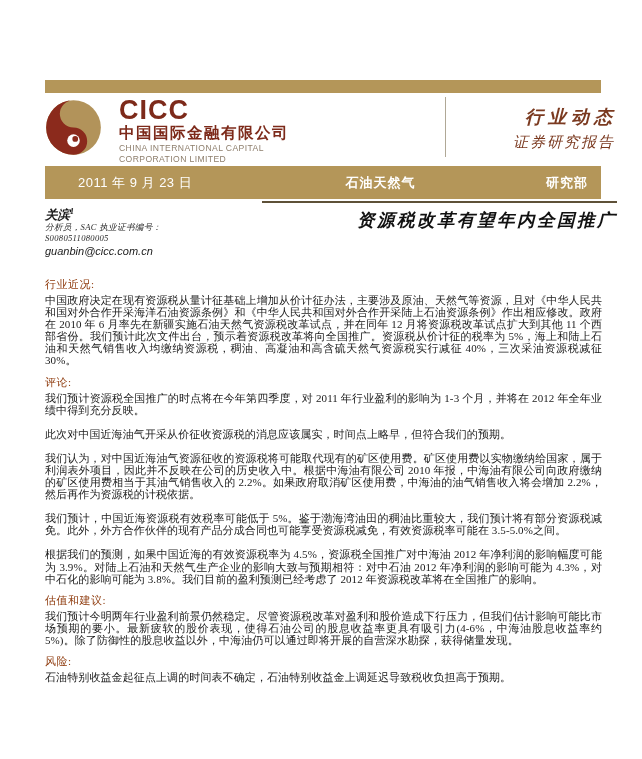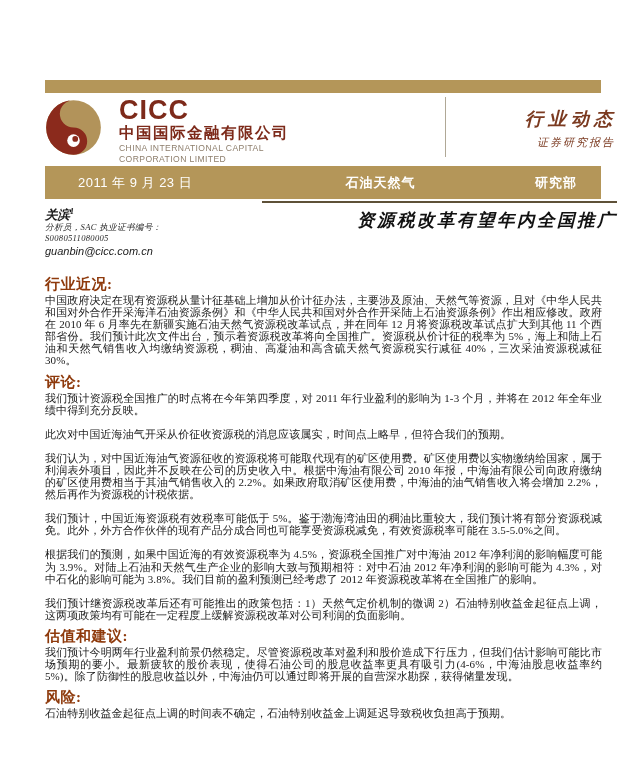--- a/index.html
+++ b/index.html
@@ -31,51 +31,51 @@
   .header-right {
     margin-left: auto; height: 60px; padding-left: 16px;
     border-left: 1px solid #b0a896;
     display: flex; flex-direction: column; align-items: flex-end; justify-content: center;
     min-width: 172px;
   }
   .report-type {
     font-style: italic; font-weight: bold;
     font-size: 18px; letter-spacing: 5px; color: #7b3a20; line-height: 28px;
   }
-  .report-subtype { font-style: italic; font-size: 11px; color: #7b3a20; letter-spacing: 2px; margin-top: 2px; margin-right: 2px; }
+  .report-subtype { font-style: italic; font-size: 15px; color: #7b3a20; letter-spacing: 2px; margin-top: 2px; margin-right: 2px; }
 
   
   .info-bar {
     position: absolute; left: 45px; top: 166px; width: 556px; height: 33px;
     background: #b49659; color: #ffffff;
     display: flex; align-items: center;
     font-size: 13px;
   }
   .info-date { font-family: "Liberation Sans", sans-serif; padding-left: 13px; width: 215px; letter-spacing: 0.5px; margin-left: 20px; }
   .info-sector { flex: 1; text-align: center; font-weight: bold; letter-spacing: 1px; }
-  .info-dept { width: 120px; text-align: right; padding-right: 24px; font-weight: bold; letter-spacing: 1px; }
+  .info-dept { width: 120px; text-align: right; padding-right: 13px; font-weight: bold; letter-spacing: 1px; }
 
   
   .analyst { position: absolute; left: 45px; top: 205px; width: 230px; font-style: italic; }
   .analyst-name { font-size: 12.5px; font-weight: bold; line-height: 14px; }
   .analyst-name sup { font-size: 8px; }
   .analyst-role, .analyst-license { font-size: 8.6px; color: #2a2a2a; line-height: 10.5px; letter-spacing: 0.3px; }
   .analyst-email { font-family: "Liberation Sans", sans-serif; font-size: 11px; color: #1a1a1a; line-height: 14px; margin-top: 1px; text-decoration: none; }
 
   .title-block { position: absolute; left: 262px; top: 201px; width: 355px; text-align: right; }
   .title-rule { height: 2px; background: #5e5138; width: 100%; margin-bottom: 4px; }
   .report-title {
     font-style: italic; font-weight: bold;
     font-size: 17.5px; letter-spacing: 2.5px; color: #111111; line-height: 26px;
   }
 
   
   .body-text { position: absolute; left: 45px; top: 278px; width: 557px; }
   .section-heading {
-    color: #8e3a0c; font-weight: bold; font-size: 15px; line-height: 13px;
+    color: #8e3a0c; font-weight: normal; font-size: 11px; line-height: 13px;
     margin-bottom: 3px; letter-spacing: 0.5px;
   }
   .section { margin-bottom: 9px; }
   .section p {
     font-size: 11px; line-height: 12.1px; text-align: justify;
     margin-bottom: 12px; letter-spacing: 0.1px;
   }
   .section p:last-child { margin-bottom: 0; }
 </style>
 </head>
@@ -132,21 +132,20 @@
       <p>中国政府决定在现有资源税从量计征基础上增加从价计征办法，主要涉及原油、天然气等资源，且对《中华人民共和国对外合作开采海洋石油资源条例》和《中华人民共和国对外合作开采陆上石油资源条例》作出相应修改。政府在 2010 年 6 月率先在新疆实施石油天然气资源税改革试点，并在同年 12 月将资源税改革试点扩大到其他 11 个西部省份。我们预计此次文件出台，预示着资源税改革将向全国推广。资源税从价计征的税率为 5%，海上和陆上石油和天然气销售收入均缴纳资源税，稠油、高凝油和高含硫天然气资源税实行减征 40%，三次采油资源税减征 30%。</p>
     </div>
 
     <div class="section">
       <div class="section-heading">评论:</div>
       <p>我们预计资源税全国推广的时点将在今年第四季度，对 2011 年行业盈利的影响为 1-3 个月，并将在 2012 年全年业绩中得到充分反映。</p>
       <p>此次对中国近海油气开采从价征收资源税的消息应该属实，时间点上略早，但符合我们的预期。</p>
       <p>我们认为，对中国近海油气资源征收的资源税将可能取代现有的矿区使用费。矿区使用费以实物缴纳给国家，属于利润表外项目，因此并不反映在公司的历史收入中。根据中海油有限公司 2010 年报，中海油有限公司向政府缴纳的矿区使用费相当于其油气销售收入的 2.2%。如果政府取消矿区使用费，中海油的油气销售收入将会增加 2.2%，然后再作为资源税的计税依据。</p>
       <p>我们预计，中国近海资源税有效税率可能低于 5%。鉴于渤海湾油田的稠油比重较大，我们预计将有部分资源税减免。此外，外方合作伙伴的现有产品分成合同也可能享受资源税减免，有效资源税率可能在 3.5-5.0%之间。</p>
       <p>根据我们的预测，如果中国近海的有效资源税率为 4.5%，资源税全国推广对中海油 2012 年净利润的影响幅度可能为 3.9%。对陆上石油和天然气生产企业的影响大致与预期相符：对中石油 2012 年净利润的影响可能为 4.3%，对中石化的影响可能为 3.8%。我们目前的盈利预测已经考虑了 2012 年资源税改革将在全国推广的影响。</p>
-      <p>我们预计继资源税改革后还有可能推出的政策包括：1）天然气定价机制的微调 2）石油特别收益金起征点上调，这两项政策均有可能在一定程度上缓解资源税改革对公司利润的负面影响。</p>
     </div>
 
     <div class="section">
       <div class="section-heading">估值和建议:</div>
       <p>我们预计今明两年行业盈利前景仍然稳定。尽管资源税改革对盈利和股价造成下行压力，但我们估计影响可能比市场预期的要小。最新疲软的股价表现，使得石油公司的股息收益率更具有吸引力(4-6%，中海油股息收益率约 5%)。除了防御性的股息收益以外，中海油仍可以通过即将开展的自营深水勘探，获得储量发现。</p>
     </div>
 
     <div class="section">
       <div class="section-heading">风险:</div>
       <p>石油特别收益金起征点上调的时间表不确定，石油特别收益金上调延迟导致税收负担高于预期。</p>

